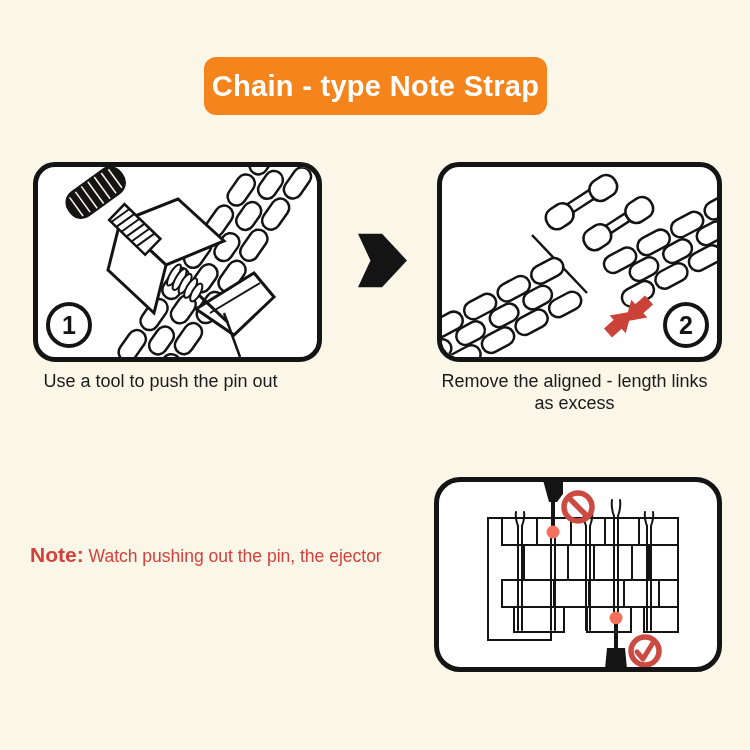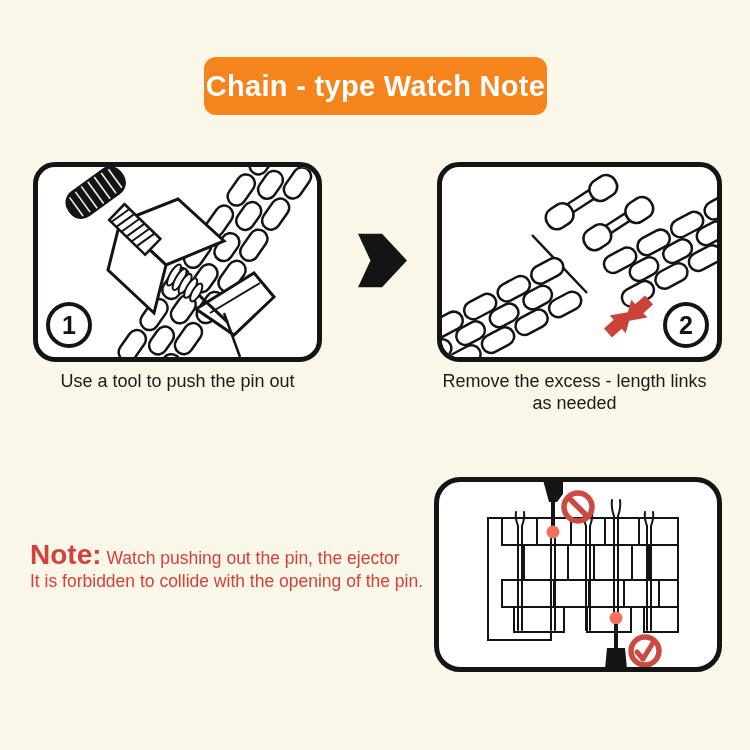--- a/index.html
+++ b/index.html
@@ -25,33 +25,33 @@
     position:absolute;width:38px;height:38px;border:4px solid #141414;border-radius:50%;
     background:#fff;display:flex;align-items:center;justify-content:center;
     font-size:25px;font-weight:bold;color:#141414;z-index:5;
   }
   #badge-1{left:8px;bottom:9px;}
   #badge-2{right:8px;bottom:9px;}
   
   .chevron{position:absolute;left:358px;top:233px;}
   
   .caption{position:absolute;color:#1a1a1a;font-size:18px;line-height:22px;text-align:center;}
-  #caption-1{left:33px;top:370px;width:289px;}
+  #caption-1{left:16px;top:370px;width:289px;}
   #caption-2{left:432px;top:370px;width:285px;}
   
   .note{position:absolute;left:30px;top:543px;width:430px;color:#D4403C;font-size:17.5px;line-height:23px;}
-  .note-label{font-weight:bold;font-size:28px;}
+  .note-label{font-weight:bold;font-size:21px;}
 </style>
 </head>
 <body>
 
 <div id="canvas">
 
   <div class="banner">
-    <span>Chain - type Watch Note</span>
+    <span>Chain - type Note Strap</span>
   </div>
 
   <div class="panel" id="panel-step1">
     <svg width="279" height="190" viewBox="0 0 279 190">
       <defs>
         <rect id="lkA" width="34" height="18" rx="9" fill="#fff" stroke="#141414" stroke-width="2.5"></rect>
         <rect id="lkB" width="30" height="18" rx="9" fill="#fff" stroke="#141414" stroke-width="2.5"></rect>
       </defs>
 
       <g transform="translate(252,-10) rotate(125)">
@@ -190,30 +190,29 @@
     </svg>
     <div class="badge" id="badge-2">
       <span>2</span>
     </div>
   </div>
 
   <div class="caption" id="caption-1">
     <div>Use a tool to push the pin out</div>
   </div>
   <div class="caption" id="caption-2">
-    <div>Remove the excess - length links</div>
-    <div>as needed</div>
+    <div>Remove the aligned - length links</div>
+    <div>as excess</div>
   </div>
 
   <div class="note">
     <div>
       <span class="note-label">Note:</span>
       <span>Watch pushing out the pin, the ejector</span>
     </div>
-    <div>It is forbidden to collide with the opening of the pin.</div>
   </div>
 
   <div class="panel" id="panel-detail">
     <svg width="278" height="185" viewBox="0 0 278 185">
 
       <g fill="none" stroke="#141414" stroke-width="2">
         <path d="M63,36 H49 V158 H112 V150"></path>
         <rect x="63" y="36" width="176" height="27"></rect>
         <line x1="98" y1="36" x2="98" y2="63"></line>
           <line x1="132" y1="36" x2="132" y2="63"></line>

